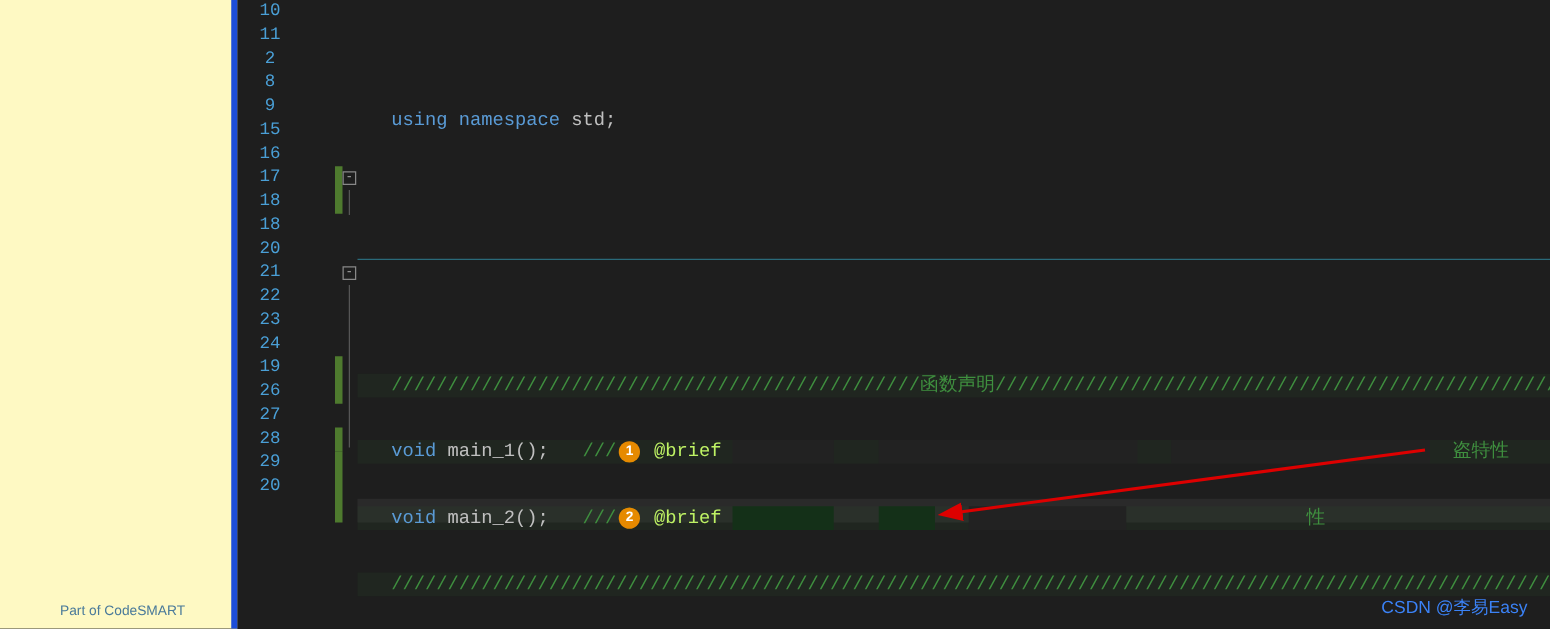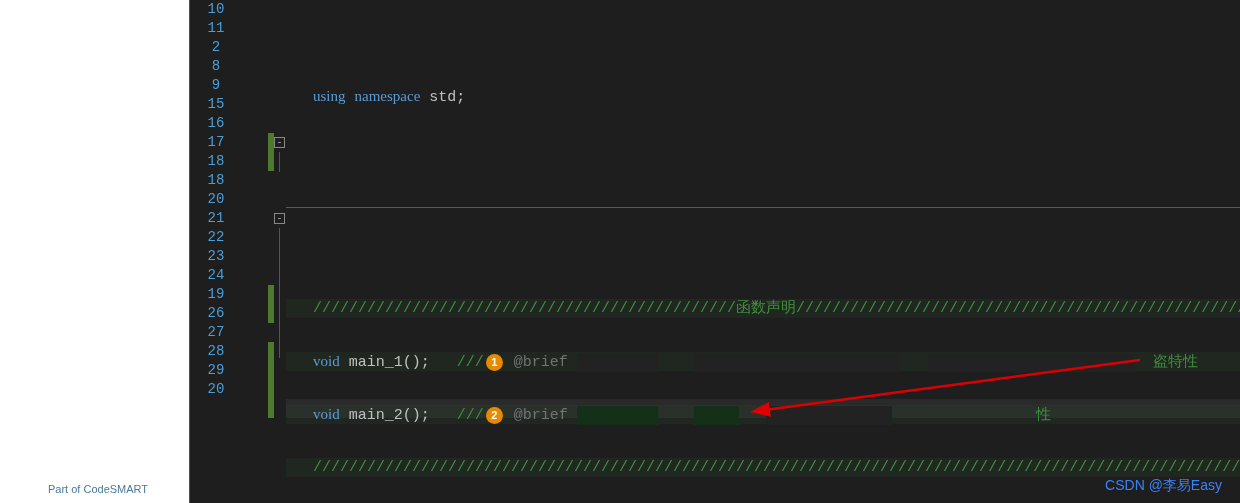--- a/index.html
+++ b/index.html
@@ -7,22 +7,22 @@
   body {
     background: #1e1e1e;
     font-family: Consolas, 'Courier New', monospace;
     font-size: 15px;
     position: relative;
   }
   .sidebar {
     position: absolute;
     left: 0; top: 0;
     width: 190px; height: 100%;
-    background: #ffffff;
-    border-right: 1px solid #1d4ed8;
+    background: #fef9c3;
+    border-right: 5px solid #1d4ed8;
   }
   .sidebar-footer {
     position: absolute;
     bottom: 8px; left: 48px;
     font-size: 11px;
     color: #4a7a9a;
     font-family: 'Segoe UI', Arial, sans-serif;
   }
   .editor {
     position: absolute;
@@ -78,23 +78,23 @@
     left: 96px; top: 0;
     right: 0; height: 100%;
     white-space: pre;
     color: #c0c0c0;
   }
   .row {
     height: 19px;
     line-height: 19px;
     position: relative;
   }
-  .kw { color: #5a9bd6; font-family: Liberation Serif, serif; }
+  .kw { color: #5a9bd6; }
   .str, .cmt { color: #3f8f3f; }
-  .cmt-orange { color: #737373; }
+  .cmt-orange { color: #bef264; }
 
   .badge {
     display: inline-block;
     width: 17px; height: 17px;
     border-radius: 50%;
     background: #e68a00;
     color: #fff;
     font-size: 11px;
     font-weight: bold;
     text-align: center;

